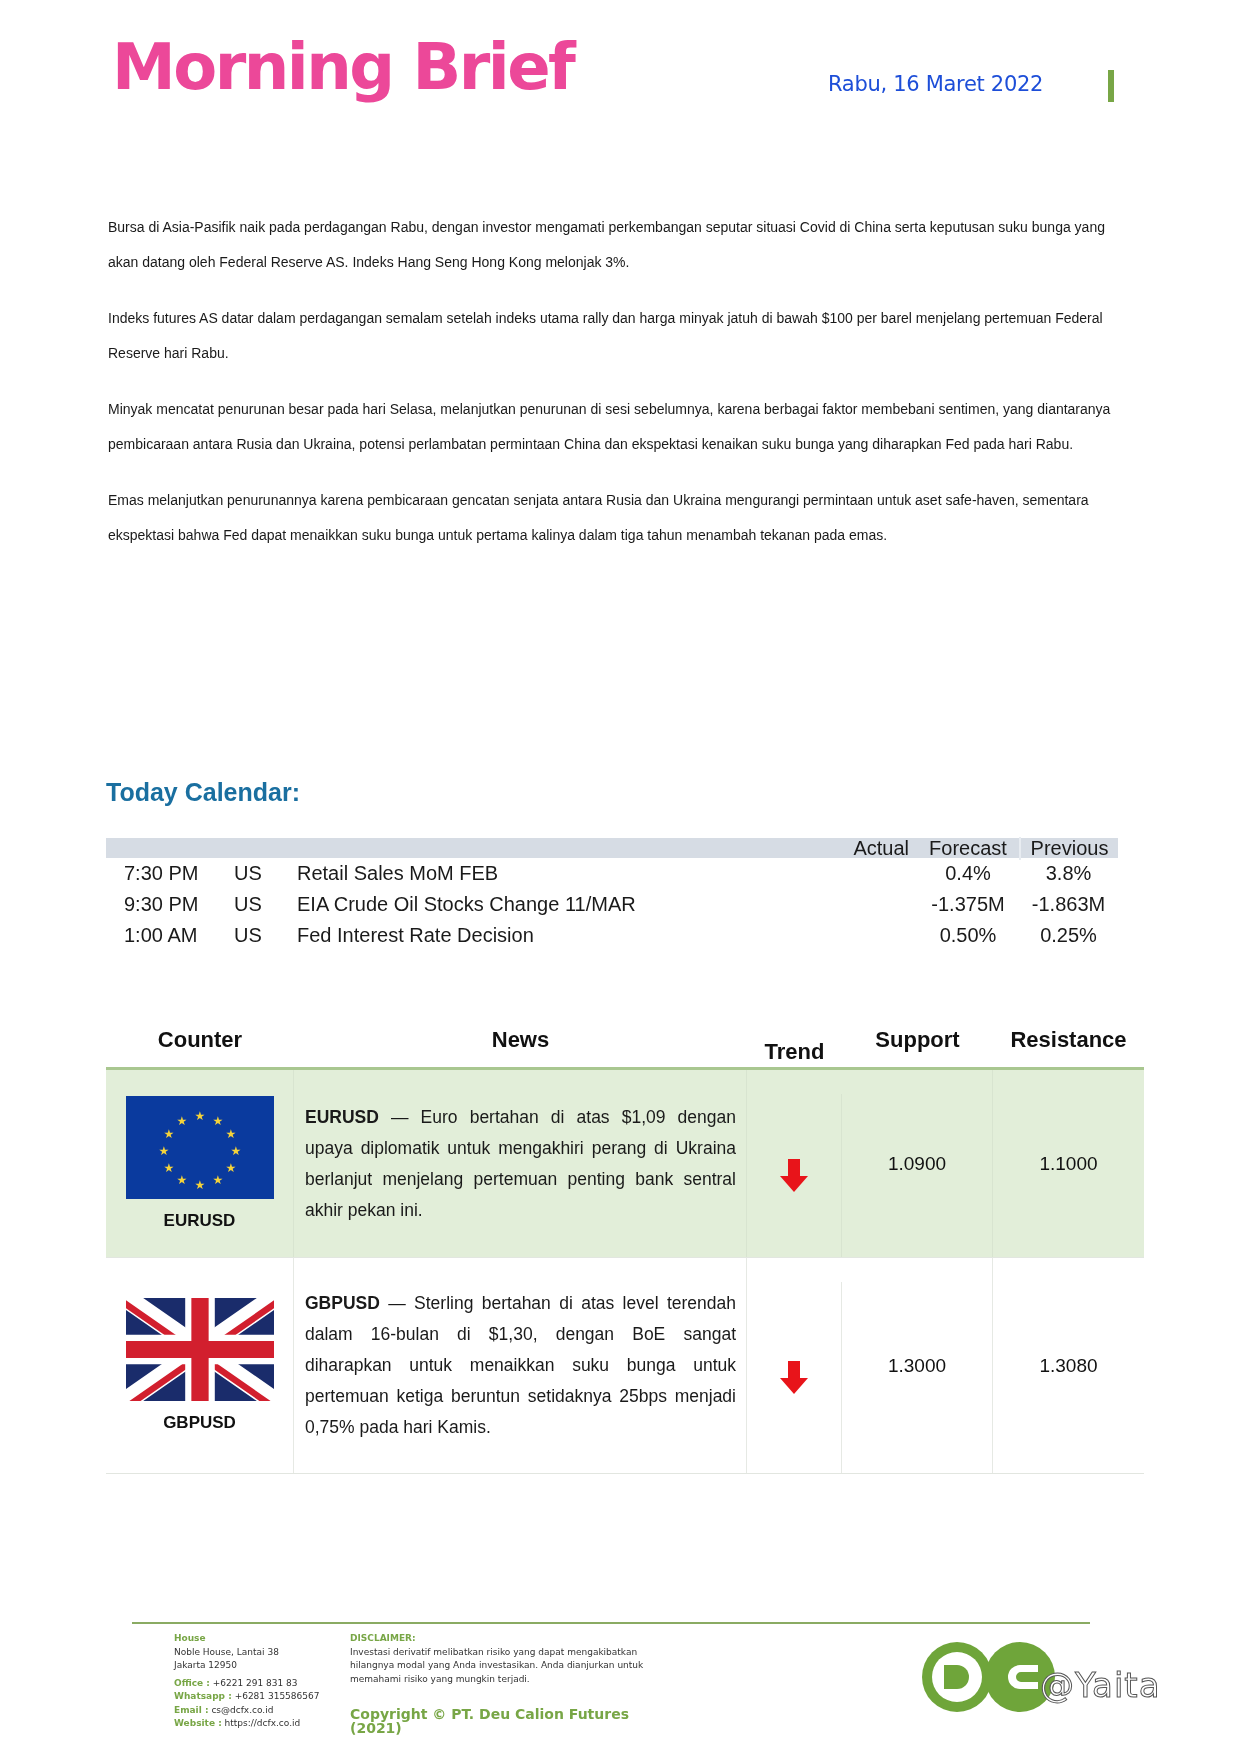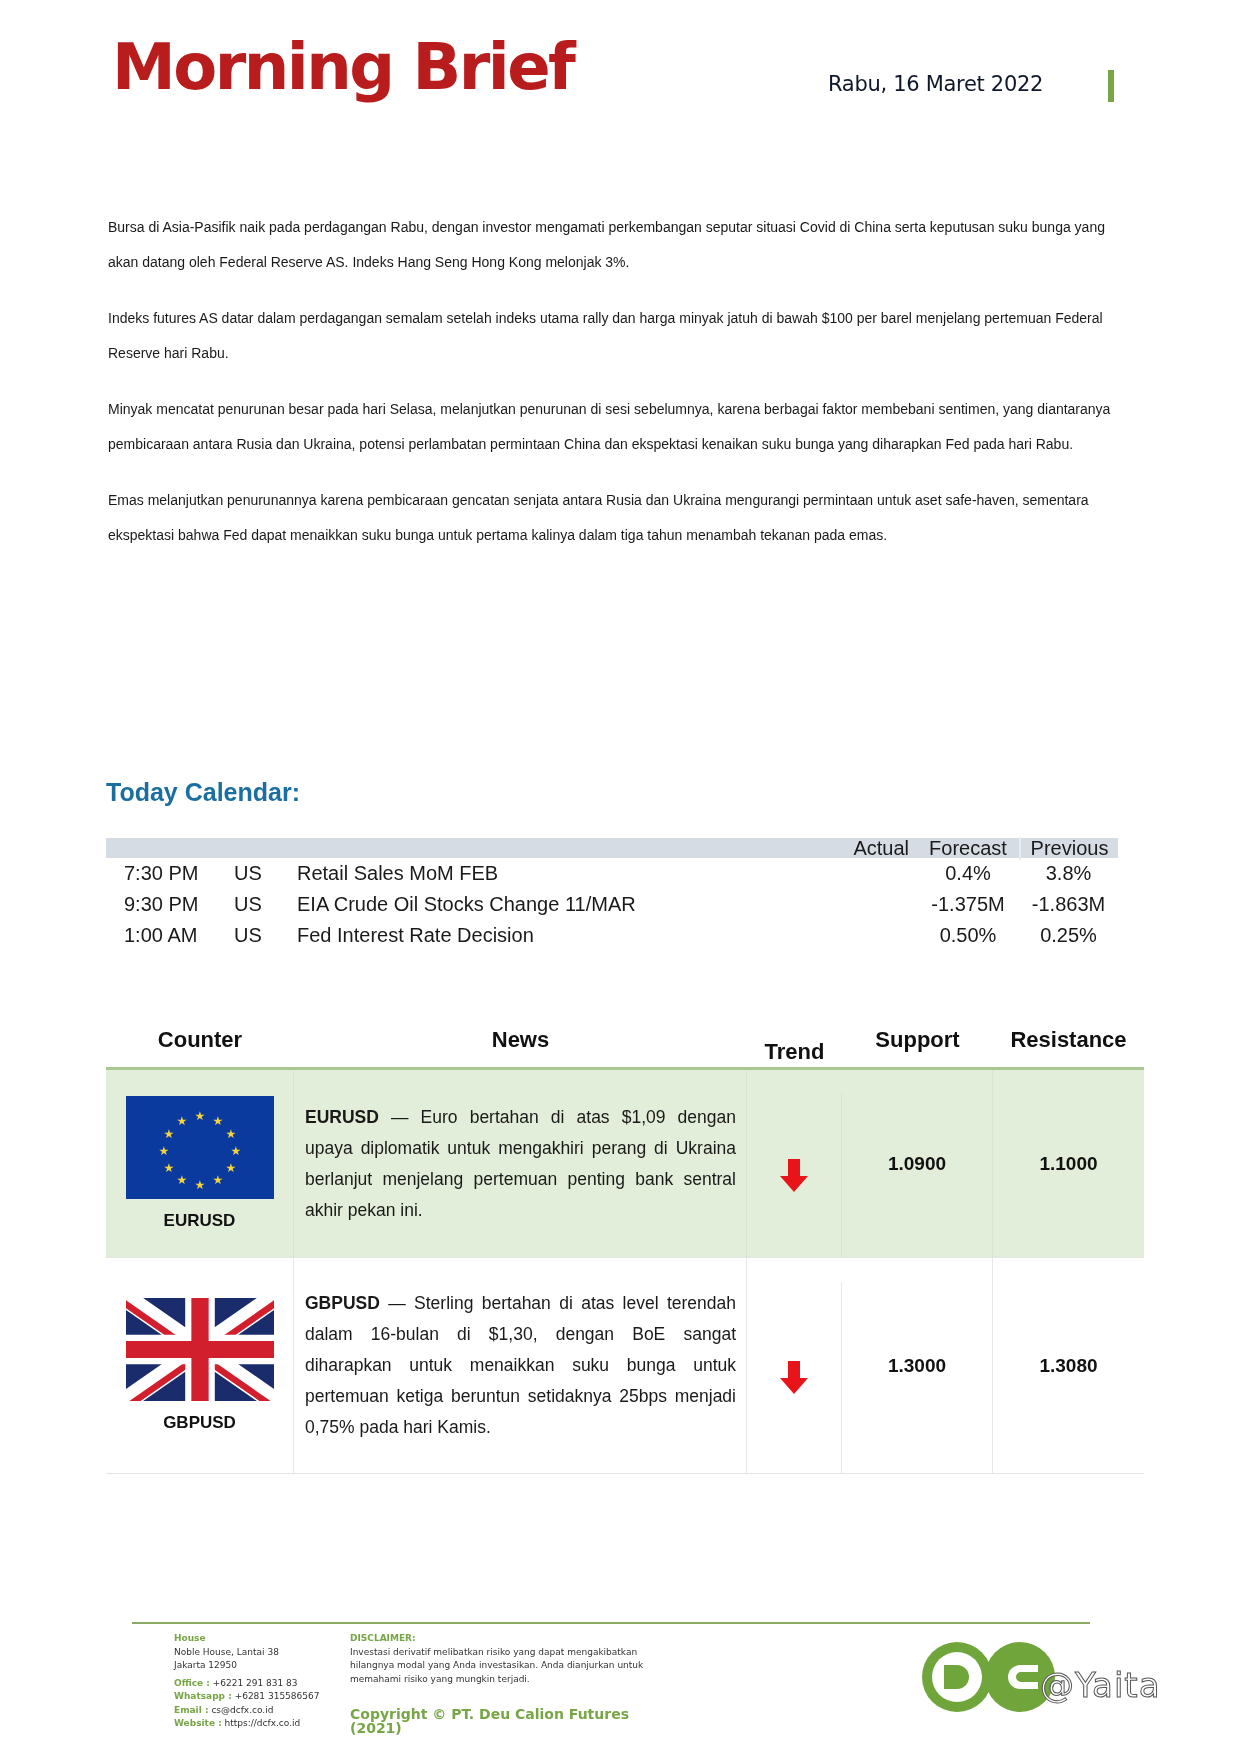--- a/index.html
+++ b/index.html
@@ -1,20 +1,20 @@
 <!DOCTYPE html>
 <html><head>
 <meta charset="utf-8">
 <style>
   * { box-sizing: border-box; margin: 0; padding: 0; }
   html, body { width: 1240px; height: 1754px; background: #ffffff; overflow: hidden; }
   body { position: relative; font-family: "Liberation Sans", sans-serif; color: #111; }
 
-  .title { position: absolute; left: 112px; top: 30px; font-family: "DejaVu Sans", sans-serif; font-weight: bold; font-size: 64px; letter-spacing: -2.5px; color: #b91c1c; }
-  .date { position: absolute; left: 828px; top: 72px; font-family: "DejaVu Sans", sans-serif; font-size: 21px; color: #0f172a; letter-spacing: -0.3px; }
+  .title { position: absolute; left: 112px; top: 30px; font-family: "DejaVu Sans", sans-serif; font-weight: bold; font-size: 64px; letter-spacing: -2.5px; color: #ec4899; }
+  .date { position: absolute; left: 828px; top: 72px; font-family: "DejaVu Sans", sans-serif; font-size: 21px; color: #1d4ed8; letter-spacing: -0.3px; }
   .green-bar { position: absolute; left: 1108px; top: 70px; width: 6px; height: 32px; background: #78a646; }
 
   .body-text { position: absolute; left: 108px; top: 210px; width: 1020px; font-family: "Liberation Sans", sans-serif; font-size: 14px; line-height: 35px; color: #1a1a1a; }
   .body-text p { margin-bottom: 21px; }
 
   .cal-heading { position: absolute; left: 106px; top: 778px; font-family: "Liberation Sans", sans-serif; font-weight: bold; font-size: 25px; color: #1a6fa0; }
 
   .cal-table { position: absolute; left: 106px; top: 838px; width: 1012px; font-family: "Liberation Sans", sans-serif; font-size: 20px; color: #1a1a1a; }
   .cal-head { display: flex; height: 20px; background: #d6dce4; align-items: center; }
   .cal-row { display: flex; height: 31px; align-items: center; }
@@ -42,21 +42,21 @@
   .mt-row > div:last-child { border-right: none; }
 
   .counter-cell { flex-direction: column; }
   .flag { width: 148px; height: 103px; display: block; }
   .counter-label { margin-top: 12px; font-weight: bold; font-size: 17px; color: #111; }
 
   .news-cell { padding: 0 10px 0 11px; justify-content: flex-start !important; }
   .news-text { font-size: 17.5px; line-height: 31px; text-align: justify; color: #1a1a1a; width: 100%; }
   .news-text b { font-weight: bold; }
 
-  .num { font-weight: bold; font-size: 19px; color: #111; }
+  .num { font-weight: normal; font-size: 19px; color: #111; }
 
   .footer-line { position: absolute; left: 132px; top: 1622px; width: 958px; height: 2px; background: #8aab63; }
   .footer { position: absolute; top: 1632px; font-family: "DejaVu Sans", sans-serif; font-size: 9px; line-height: 13.5px; color: #333; }
   .footer .lbl { color: #78a646; font-weight: bold; }
   .f-addr { left: 174px; }
   .f-disc { left: 350px; width: 320px; }
   .f-copy { margin-top: 22px; color: #78a646; font-weight: bold; font-size: 14px; }
 
   .logo { position: absolute; left: 920px; top: 1640px; width: 150px; height: 74px; }
   .watermark { position: absolute; left: 1040px; top: 1665px; font-family: "DejaVu Sans", sans-serif; font-size: 34px; color: #fff; -webkit-text-stroke: 1px #555; letter-spacing: 1px; }

